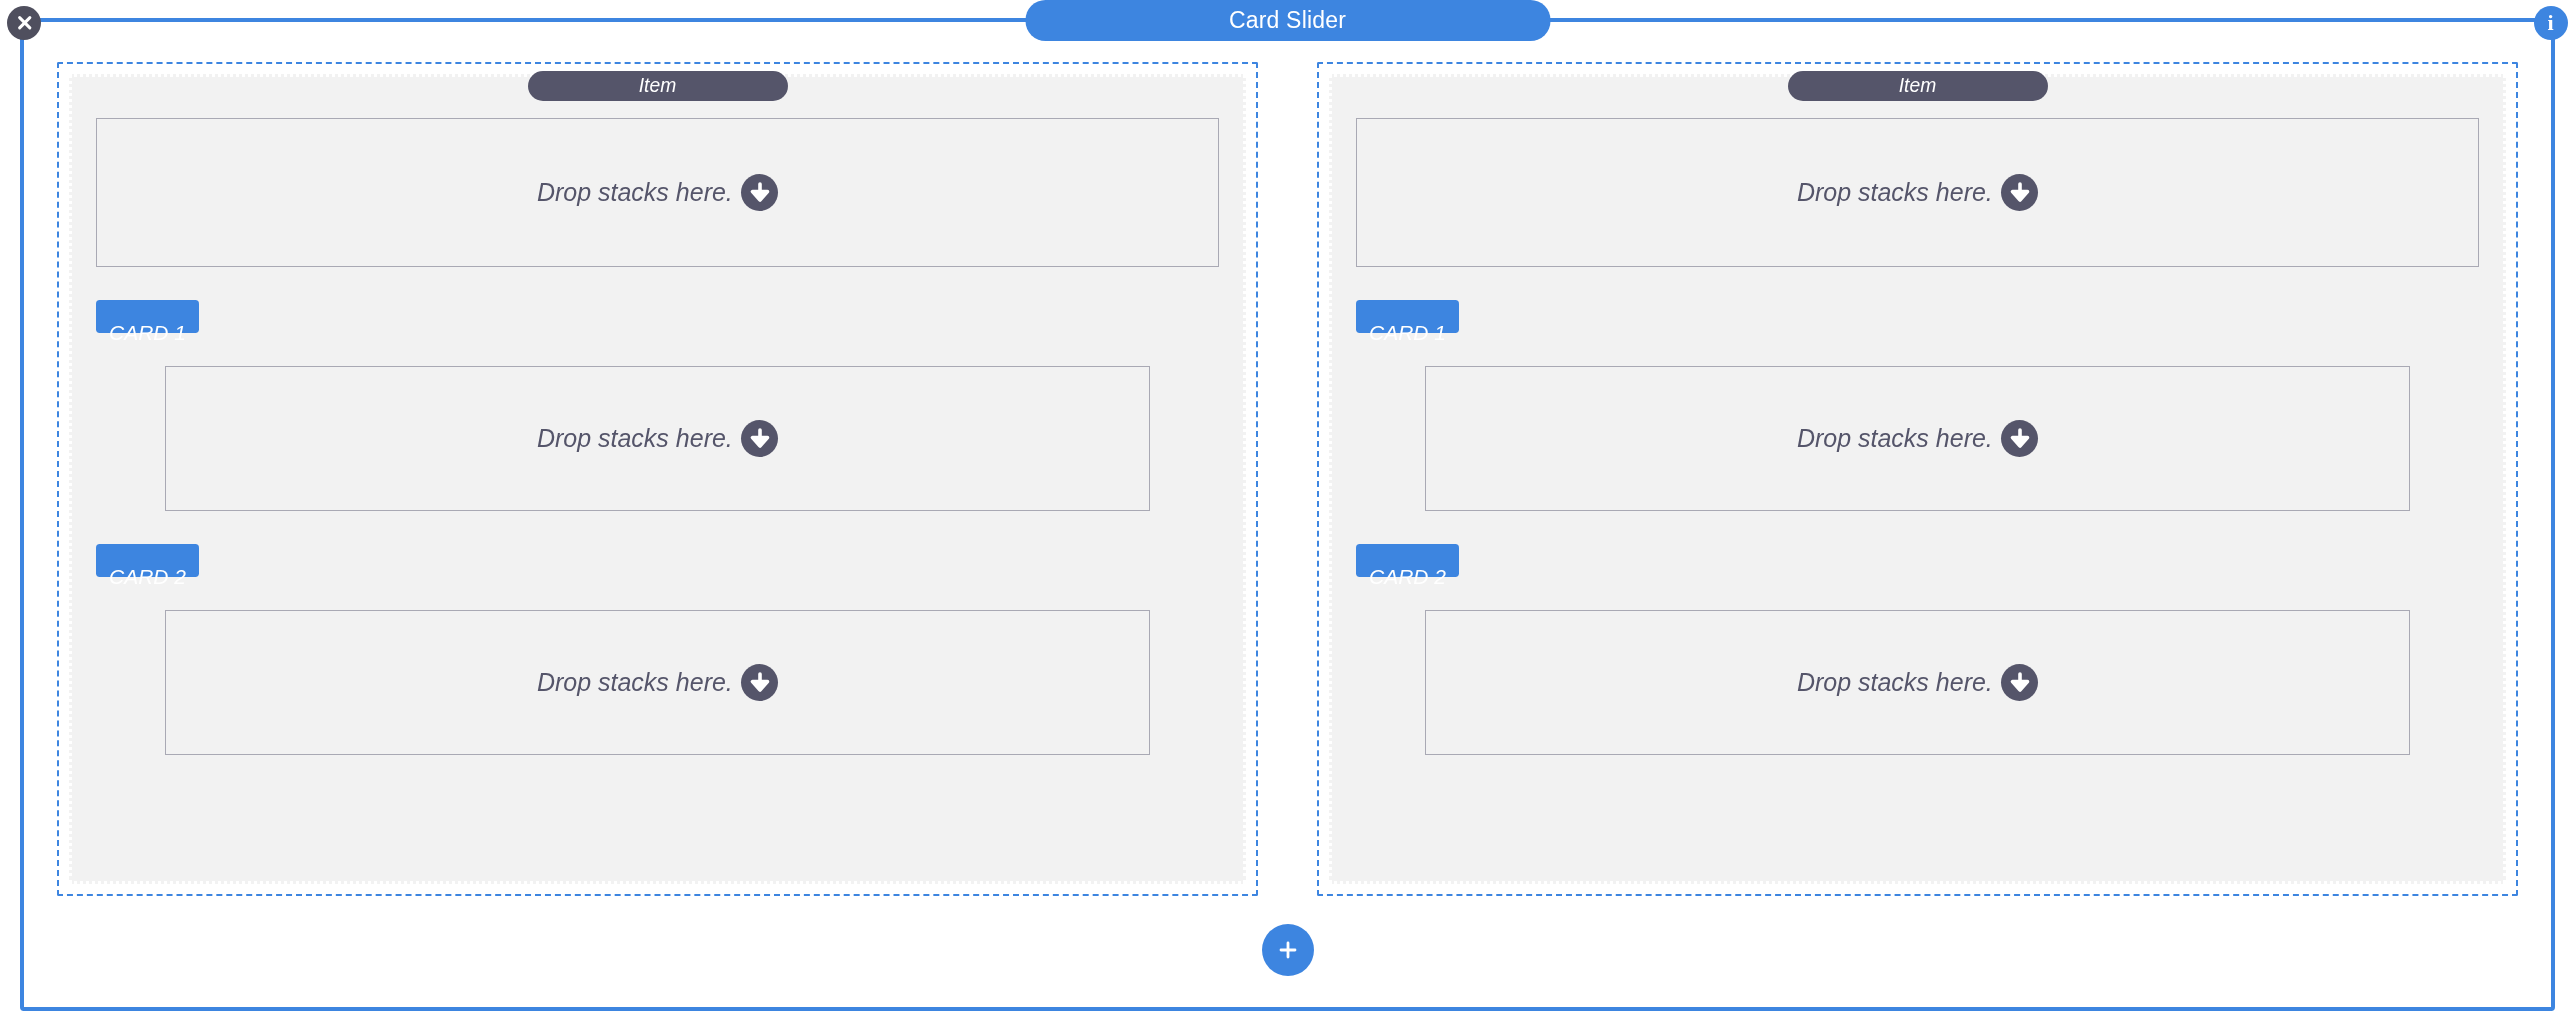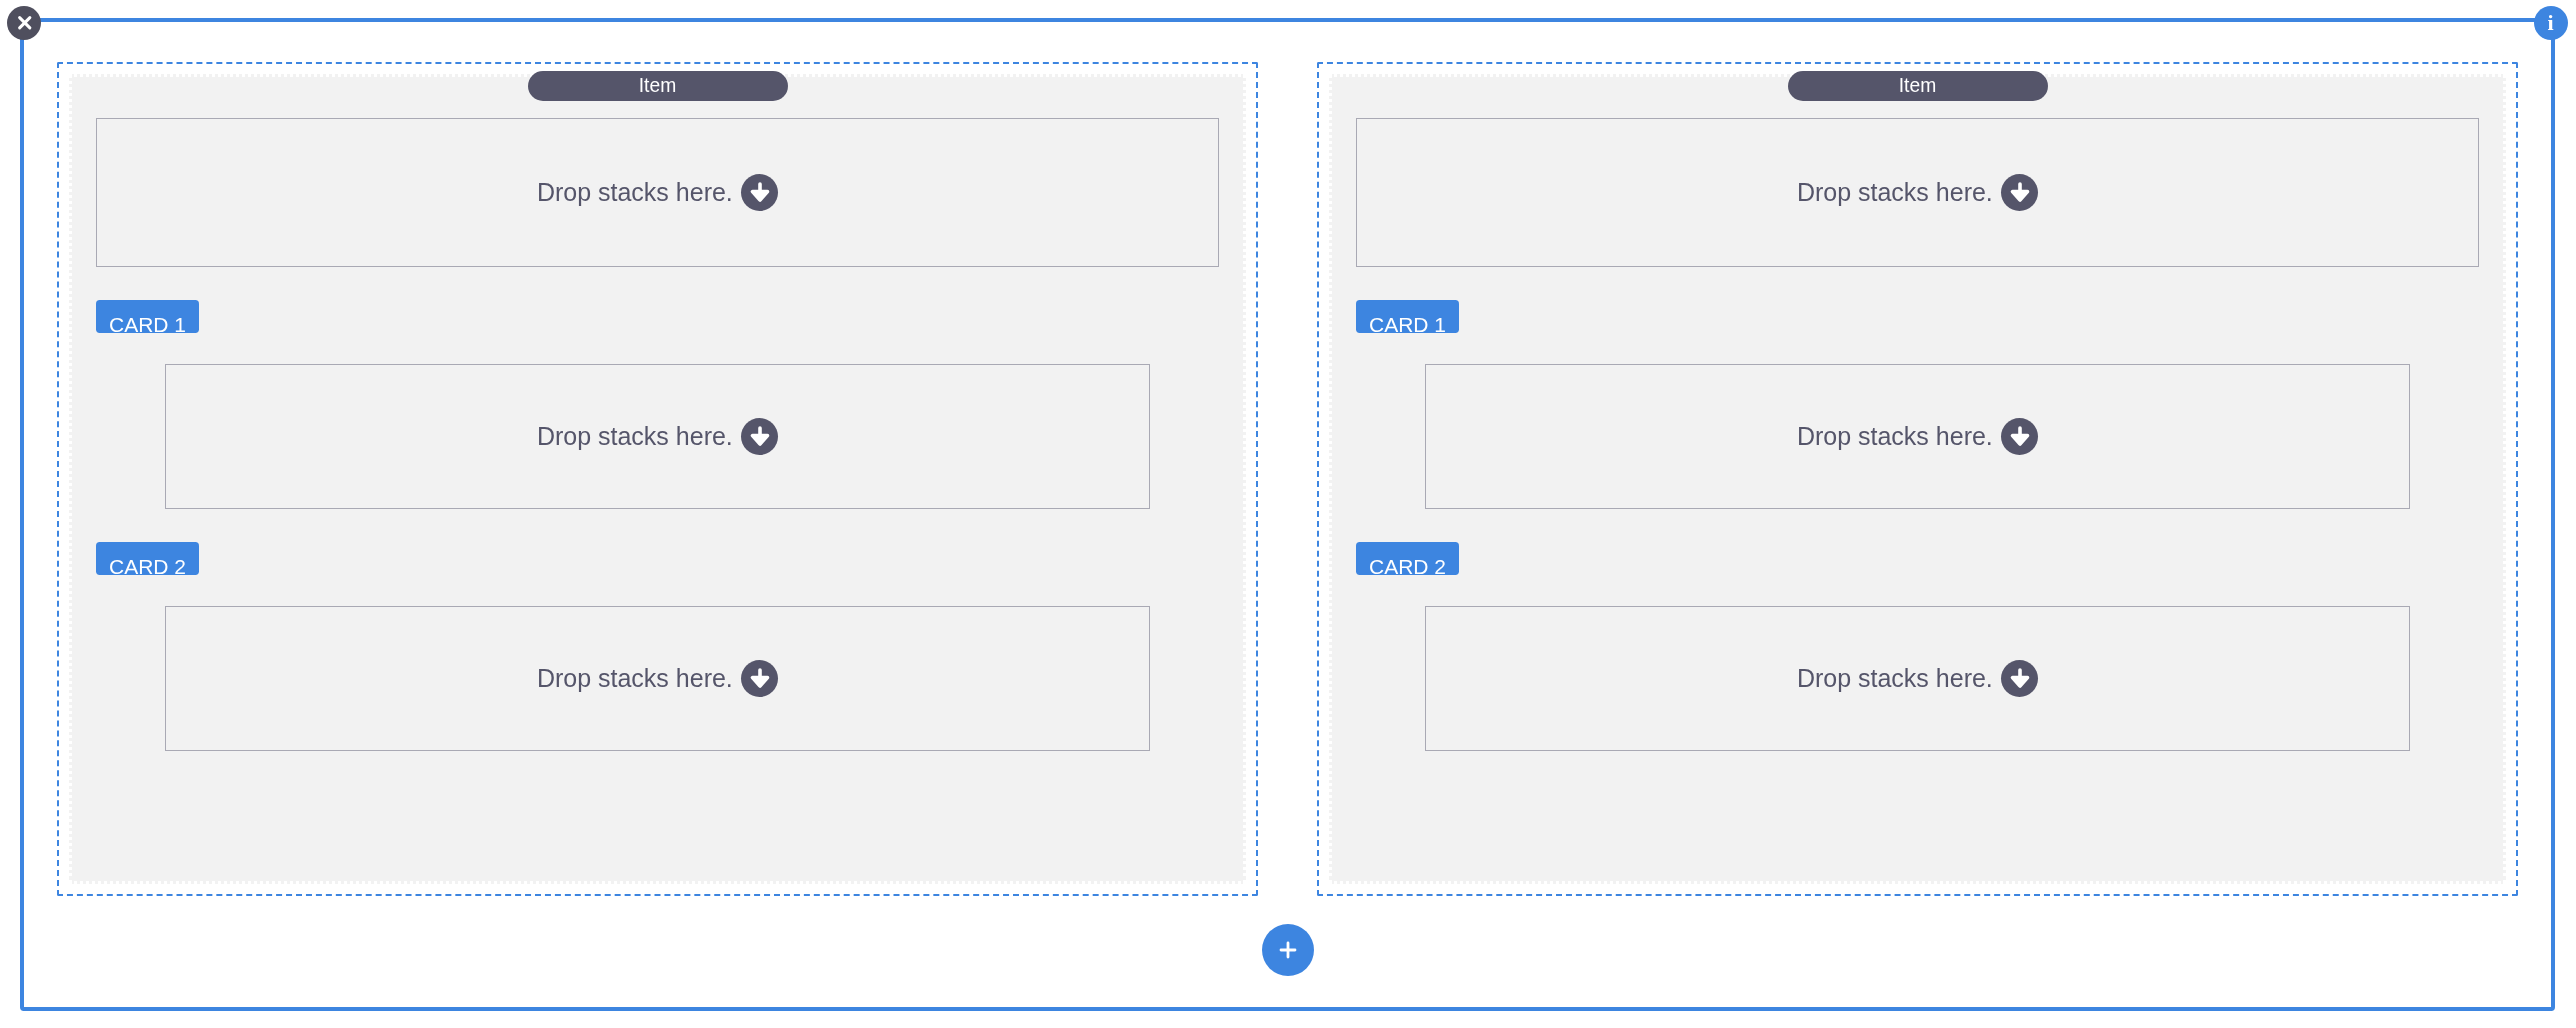--- a/index.html
+++ b/index.html
@@ -81,20 +81,21 @@
 
   
   #columns {
     position: absolute;
     left: 33px;
     top: 40px;
     right: 33px;
     height: 834px;
     display: flex;
     gap: 59px;
+    font-style: italic;
   }
 
   .item-column {
     position: relative;
     flex: 1 1 0;
     border: 2.8px dashed #3d85e0;
     border-radius: 1.8px;
     padding: 10px;
   }
 
@@ -161,21 +162,21 @@
     align-items: center;
     justify-content: center;
   }
   .drop-arrow svg { width: 24px; height: 24px; display: block; }
 
   
   .card-badge {
     display: inline-block;
     margin-top: 33px;
     height: 33px;
-    padding: 8px 13px;
+    padding: 16px 13px;
     background: #3d85e0;
     border-radius: 3.7px;
     color: #ffffff;
     font-size: 21px;
     line-height: 33px;
     white-space: nowrap;
   }
   .card-badge-wrap { line-height: 0; }
 
   
@@ -206,20 +207,21 @@
 <body>
 
 <div id="app-frame">
 
   <div id="close-badge">
     <svg viewBox="0 0 24 24" aria-hidden="true">
       <path d="M5 5 L19 19 M19 5 L5 19" stroke="#ffffff" stroke-width="4.2" stroke-linecap="round" fill="none"></path>
     </svg>
   </div>
 
+  <div id="frame-title-pill">Card Slider</div>
 
   <div id="info-badge">i</div>
 
   <div id="columns">
 
     <div class="item-column">
       <div class="item-inner">
 
         <div class="item-pill">Item</div>
 

